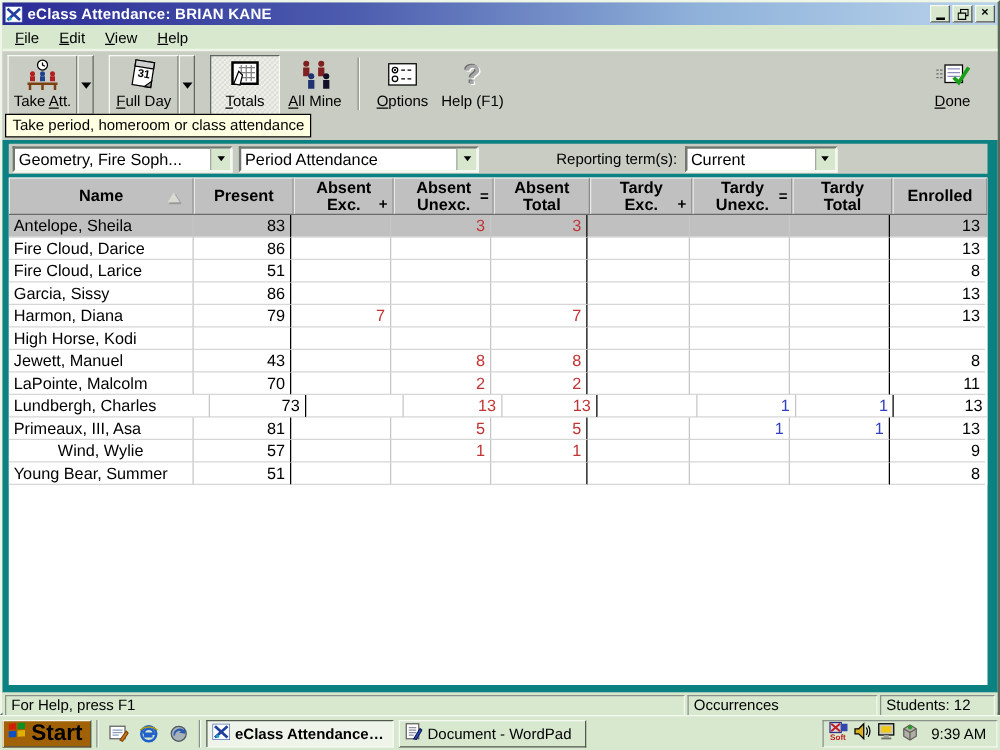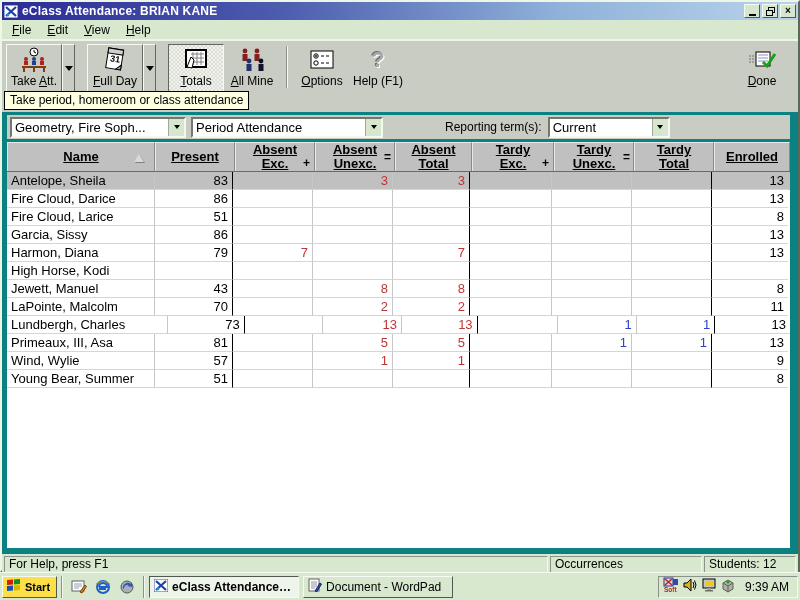--- a/index.html
+++ b/index.html
@@ -69,21 +69,21 @@
   .c-class{ width:176px; margin-right:5px; }
   .c-mode{ width:192px; }
   .rep-label{ margin-left:62px; margin-right:6px; font-size:12px; white-space:nowrap; }
   .c-term{ width:122px; }
   .grid{ margin-top:3px; background:#fff; height:406px; overflow:hidden; }
   
   .grid-header{ display:flex; height:30px; background:#c0c0c0; border-bottom:1px solid #6a6a6a; }
   .h-cell{
     position:relative; display:flex; align-items:center; justify-content:center; text-align:center;
     font-weight:bold; font-size:13px; line-height:14px; color:#000; padding:0 8px;
-    border-left:1px solid #e8e8e8; border-right:1px solid #8a8a8a; border-top:1px solid #e8e8e8;text-decoration:underline;
+    border-left:1px solid #e8e8e8; border-right:1px solid #8a8a8a; border-top:1px solid #e8e8e8;
   }
   .h-sym-plus{ position:absolute; right:4px; bottom:1px; font-weight:bold; font-size:12px; }
   .h-sym-eq{ position:absolute; right:3px; top:50%; transform:translateY(-50%); font-weight:bold; font-size:12px; }
   .sort-arrow{ position:absolute; right:10px; top:11px; width:0; height:0;
     border-left:5px solid transparent; border-right:5px solid transparent; border-bottom:8px solid #dadad2;
     filter:drop-shadow(1px 1px 0 #808080); }
   
   .g-row{ display:flex; height:18px; background:#fff; }
   .g-row.selected{ background:#c0c0c0; }
   .g-cell{
@@ -96,22 +96,22 @@
   .val-red{ color:#c13434; }
   .val-blue{ color:#3040c4; }
   
   .statusbar{ height:20px; background:#d7e8cf; display:flex; align-items:center; padding:1px 2px; gap:2px; }
   .status-panel{ height:17px; line-height:15px; padding:0 4px; border:1px solid; border-color:#8a928a #f2f8ee #f2f8ee #8a928a; font-size:12px; white-space:nowrap; }
   .sp-main{ flex:1; }
   .sp-occ{ width:152px; }
   .sp-stu{ width:92px; }
   
   .taskbar{ position:absolute; left:0; top:572px; width:800px; height:28px; background:#d7e8cf; border-top:1px solid #f4faf0; display:flex; align-items:center; padding:0 2px; }
-  .start-btn{ height:22px; display:flex; align-items:center; gap:3px; padding:0 6px 0 3px; background:#fde047;
-    border:1px solid; border-color:#f6faf2 #505850 #505850 #f6faf2; font-weight:bold; font-size:11px; font-family:"Liberation Sans",sans-serif;text-align:center; }
+  .start-btn{ height:22px; display:flex; align-items:center; gap:3px; padding:0 6px 0 3px; background:#a16207;
+    border:1px solid; border-color:#f6faf2 #505850 #505850 #f6faf2; font-weight:bold; font-size:18px; font-family:"Liberation Sans",sans-serif;text-align:center; }
   .tk-sep{ width:2px; height:22px; margin:0 4px; border-left:1px solid #8a928a; border-right:1px solid #f4f8f0; flex:none; }
   .ql-icon{ width:20px; height:20px; display:flex; align-items:center; justify-content:center; margin:0 2px; }
   .task-btn{ height:22px; width:150px; display:flex; align-items:center; gap:4px; padding:0 4px; margin-right:4px;
     font-size:12px; white-space:nowrap; overflow:hidden; background:#d7e8cf;
     border:1px solid; border-color:#f6faf2 #505850 #505850 #f6faf2; font-family:"Liberation Sans",sans-serif; }
   .task-btn.active{ border-color:#505850 #f6faf2 #f6faf2 #505850; background:#eef4ea; font-weight:bold; }
   .task-btn .t-lbl{ overflow:hidden; text-overflow:ellipsis; }
   .tray{ margin-left:auto; height:22px; display:flex; align-items:center; gap:3px; padding:0 8px 0 4px;
     border:1px solid; border-color:#8a928a #f2f8ee #f2f8ee #8a928a; }
   .tray-clock{ font-size:12px; margin-left:6px; white-space:nowrap; }
@@ -425,21 +425,21 @@
               <div class="g-cell heavy" style="width: 78px;">81</div>
               <div class="g-cell val-red" style="width: 80px;"></div>
               <div class="g-cell val-red" style="width: 80px;">5</div>
               <div class="g-cell heavy val-red" style="width: 77px;">5</div>
               <div class="g-cell val-blue" style="width: 82px;"></div>
               <div class="g-cell val-blue" style="width: 80px;">1</div>
               <div class="g-cell heavy val-blue" style="width: 80px;">1</div>
               <div class="g-cell last" style="width: 76px;">13</div>
             </div>
             <div class="g-row">
-              <div class="g-cell cname" style="width: 148px;">Wind, Wylie</div>
+              <div class="g-cell cname" style="width: 148px; text-align: center;">Wind, Wylie</div>
               <div class="g-cell heavy" style="width: 78px;">57</div>
               <div class="g-cell val-red" style="width: 80px;"></div>
               <div class="g-cell val-red" style="width: 80px;">1</div>
               <div class="g-cell heavy val-red" style="width: 77px;">1</div>
               <div class="g-cell val-blue" style="width: 82px;"></div>
               <div class="g-cell val-blue" style="width: 80px;"></div>
               <div class="g-cell heavy val-blue" style="width: 80px;"></div>
               <div class="g-cell last" style="width: 76px;">9</div>
             </div>
             <div class="g-row">

